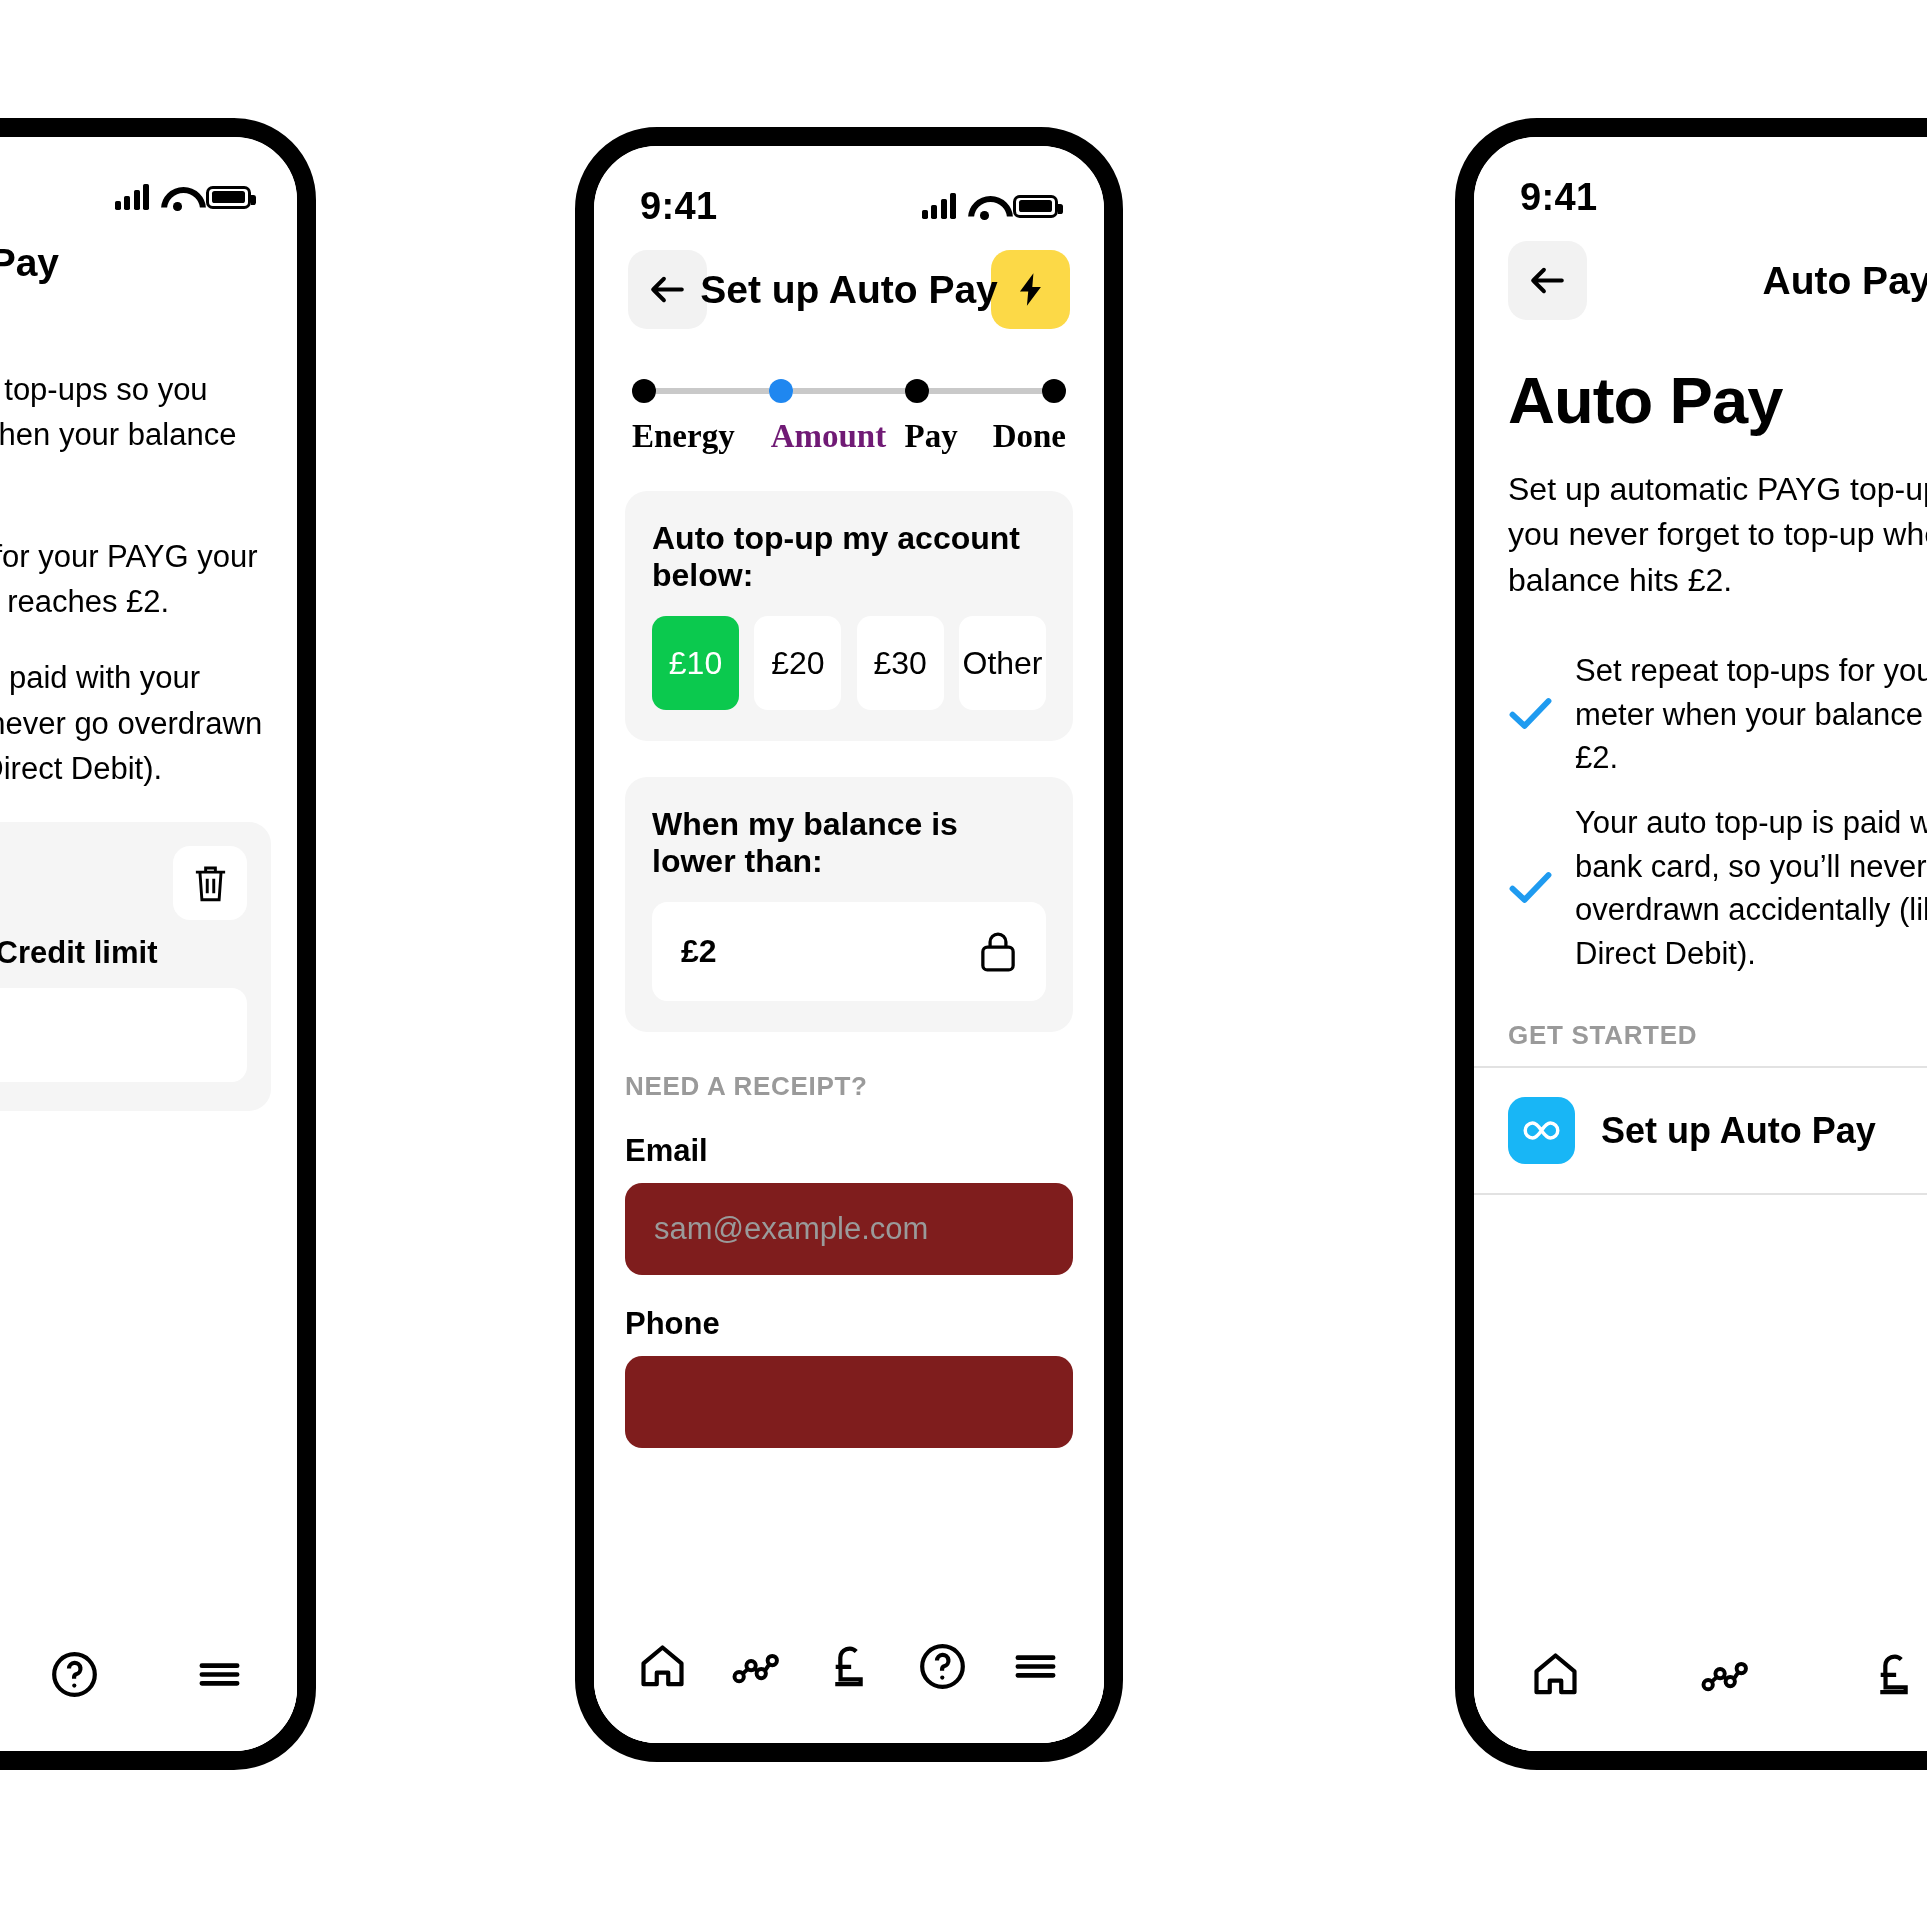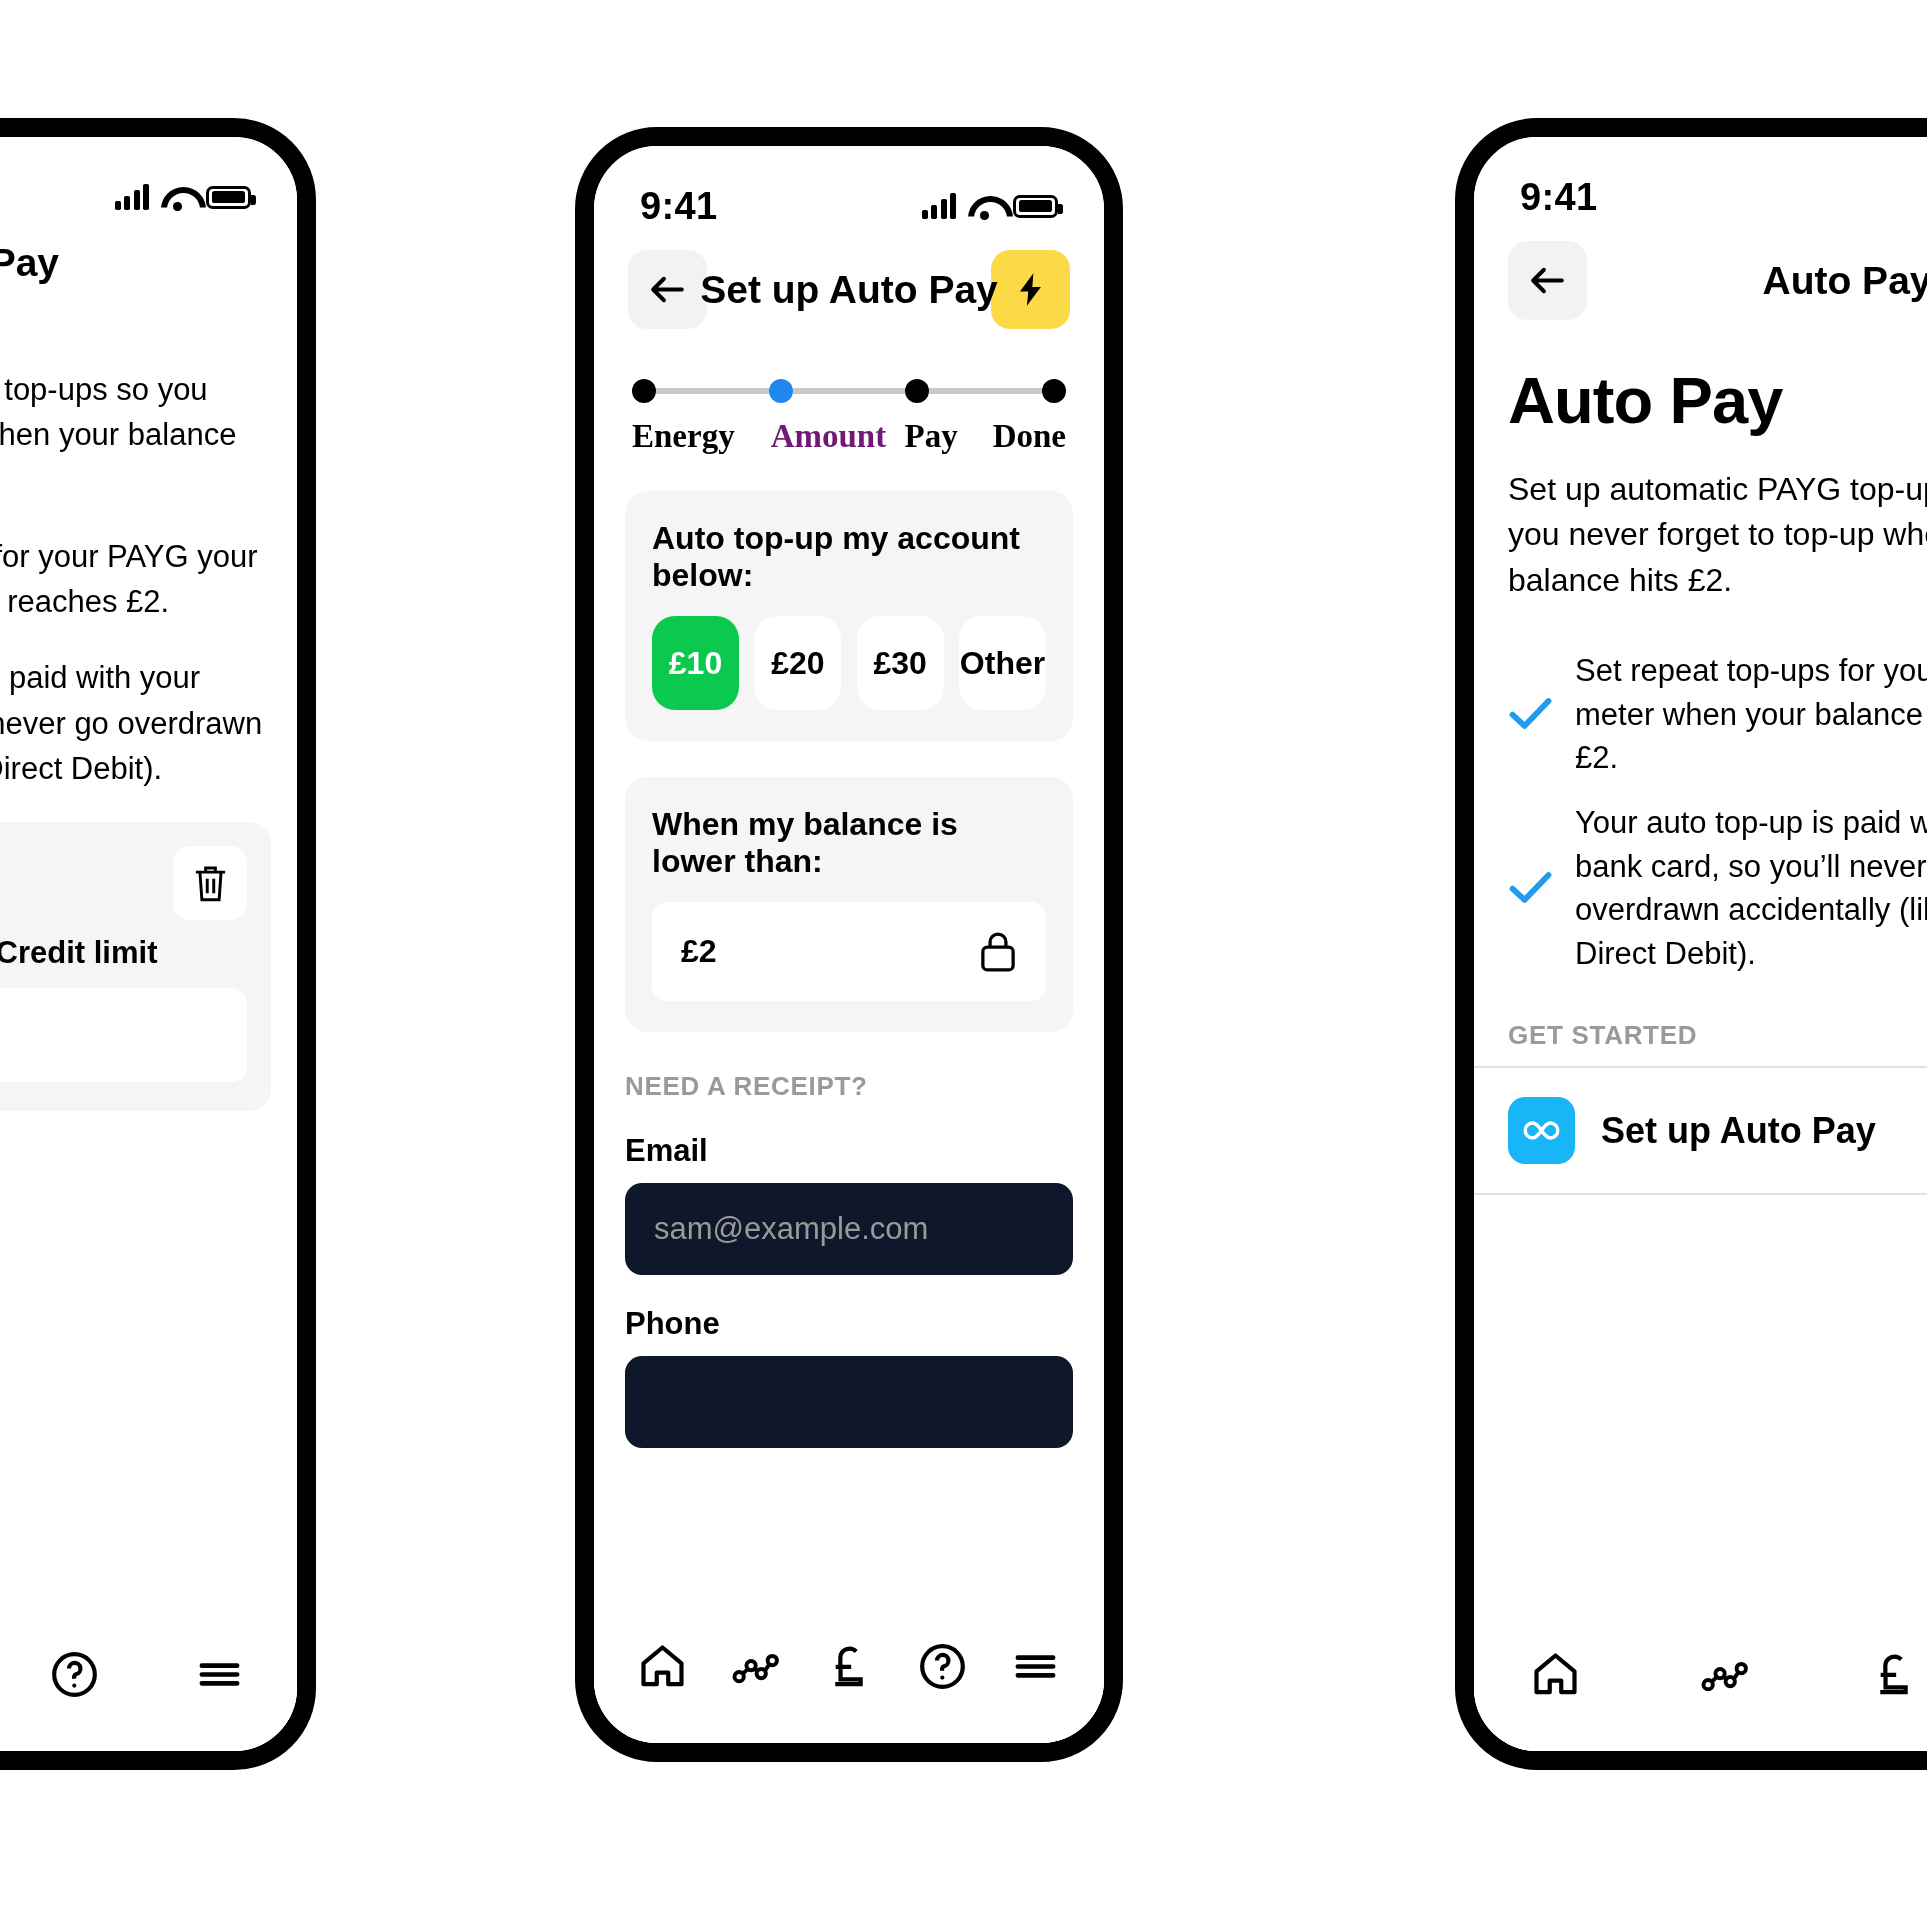--- a/index.html
+++ b/index.html
@@ -113,44 +113,44 @@
     margin: 36px 31px 0 31px;
     background: #f5f5f5;
     border-radius: 22px;
     padding: 29px 27px 31px 27px;
   }
   .card-title {
     font-size: 32px; font-weight:700; color:#000; margin-bottom: 22px;
   }
   .amount-row { display:flex; gap: 15.4px; }
   .amt {
-    flex:1 1 0; height: 94px; border-radius: 23px; background:#ffffff;
+    flex:1 1 0; height: 94px; border-radius: 14px; background:#ffffff;
     display:flex; align-items:center; justify-content:center;
-    font-size: 32px; font-weight:700; color:#000; cursor:pointer;
+    font-size: 32px; font-weight:400; color:#000; cursor:pointer;
   }
   .amt.selected { background:#0BC94E; color:#ffffff; }
 
   .balance-field {
     background:#ffffff; border-radius:15.4px; height: 99px;
     display:flex; align-items:center; justify-content:space-between;
     padding: 0 29px; cursor:pointer;
   }
   .balance-val { font-size:32px; font-weight:700; color:#000; }
   .lock { width:38px; height:43px; }
 
   
   .sect { padding: 39px 31px 0 31px; }
   .eyebrow {
     font-size: 26px; font-weight:700; letter-spacing:0.7px;
     color:#9a9a9a; margin-bottom: 13.7px;
   }
   .body-txt { font-size: 31px; line-height: 1.42; color:#000; }
   .field-label { font-size: 31px; font-weight:700; color:#000; margin: 31px 0 13.7px 0; }
   .input {
-    background:#0f172a; border-radius:17px; height:92px;
+    background:#7f1d1d; border-radius:17px; height:92px;
     display:flex; align-items:center; padding: 0 29px;
     font-size: 31px; color:#9a9a9a; cursor:text;
   }
 
   
   .lp-body { padding: 39px 34px 0 34px; }
   .lp-para { font-size: 31px; line-height: 1.46; color:#000; margin-bottom: 31px; }
   .lp-card {
     margin: 26px 26px 0 26px; background:#f5f5f5; border-radius:22px;
     padding: 24px 24px 29px 24px; position:relative;

